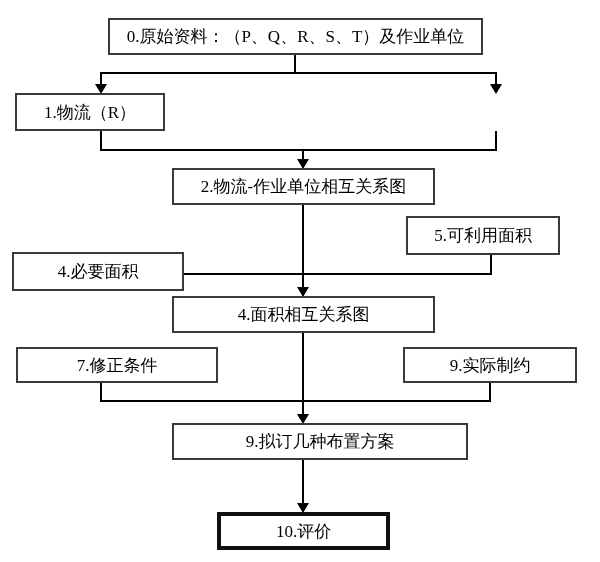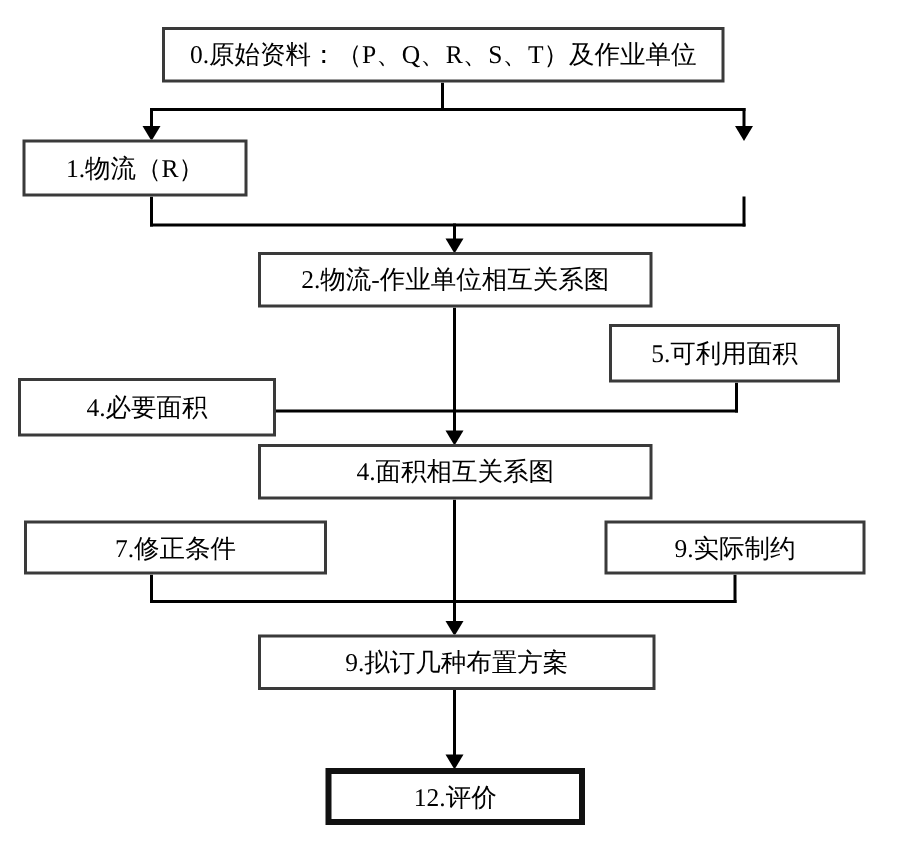--- a/index.html
+++ b/index.html
@@ -48,21 +48,21 @@
   
   .n0  { left: 108px; top: 18px;  width: 375px; height: 37px; }
   .n1  { left: 15px;  top: 93px;  width: 150px; height: 38px; }
   .n2  { left: 403px; top: 93px;  width: 187px; height: 38px; }
   .n3  { left: 172px; top: 168px; width: 263px; height: 37px; }
   .n4  { left: 12px;  top: 216px; width: 172px; height: 39px; margin-top: 36px; }
   .n5  { left: 406px; top: 216px; width: 154px; height: 39px; }
   .n6  { left: 172px; top: 296px; width: 263px; height: 37px; }
   .n7  { left: 16px;  top: 347px; width: 202px; height: 36px; }
   .n8  { left: 403px; top: 347px; width: 174px; height: 36px; }
-  .n9  { left: 172px; top: 423px; width: 265px; height: 37px; }
+  .n9  { left: 172px; top: 423px; width: 296px; height: 37px; }
   .n10 { left: 217px; top: 512px; width: 173px; height: 38px; }
 
   
   .c-top-stub      { left: 294px; top: 55px;  width: 2px;   height: 19px; }
   .c-split-h       { left: 100px; top: 72px;  width: 397px; height: 2px; }
   .c-split-left-v  { left: 100px; top: 72px;  width: 2px;   height: 14px; }
   .c-split-right-v { left: 495px; top: 72px;  width: 2px;   height: 14px; }
   .a-into-n1       { left: 95px;  top: 84px; }
   .a-into-n2       { left: 490px; top: 84px; }
 
@@ -122,15 +122,15 @@
 
   <div class="node n0">0.原始资料：（P、Q、R、S、T）及作业单位</div>
   <div class="node n1">1.物流（R）</div>
   <div class="node n3">2.物流-作业单位相互关系图</div>
   <div class="node n4">4.必要面积</div>
   <div class="node n5">5.可利用面积</div>
   <div class="node n6">4.面积相互关系图</div>
   <div class="node n7">7.修正条件</div>
   <div class="node n8">9.实际制约</div>
   <div class="node n9">9.拟订几种布置方案</div>
-  <div class="node n10 final">12.评价</div>
+  <div class="node n10 final">10.评价</div>
 
 </div>
 
 </body></html>

